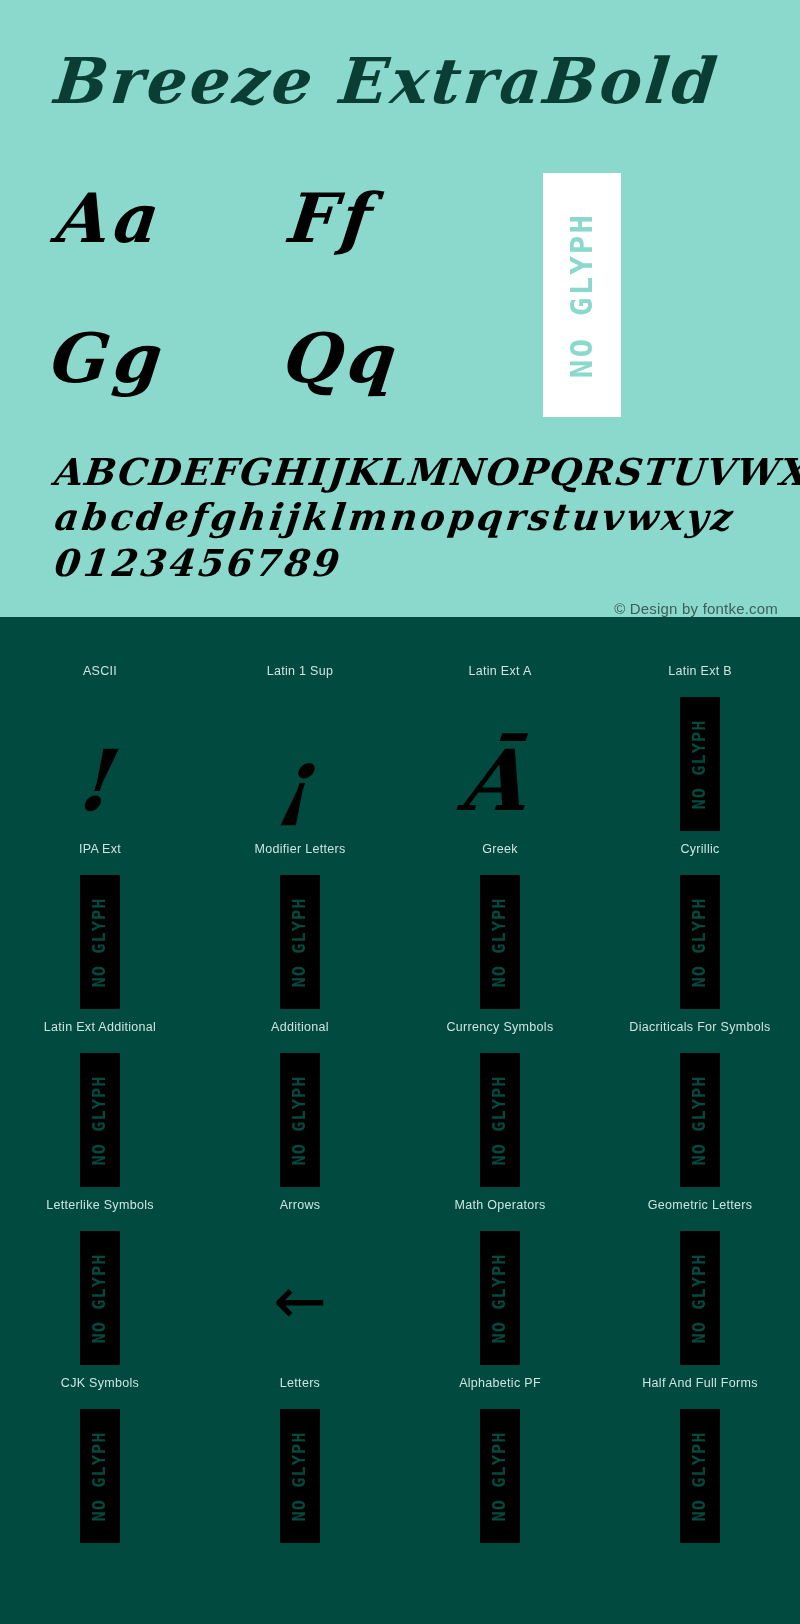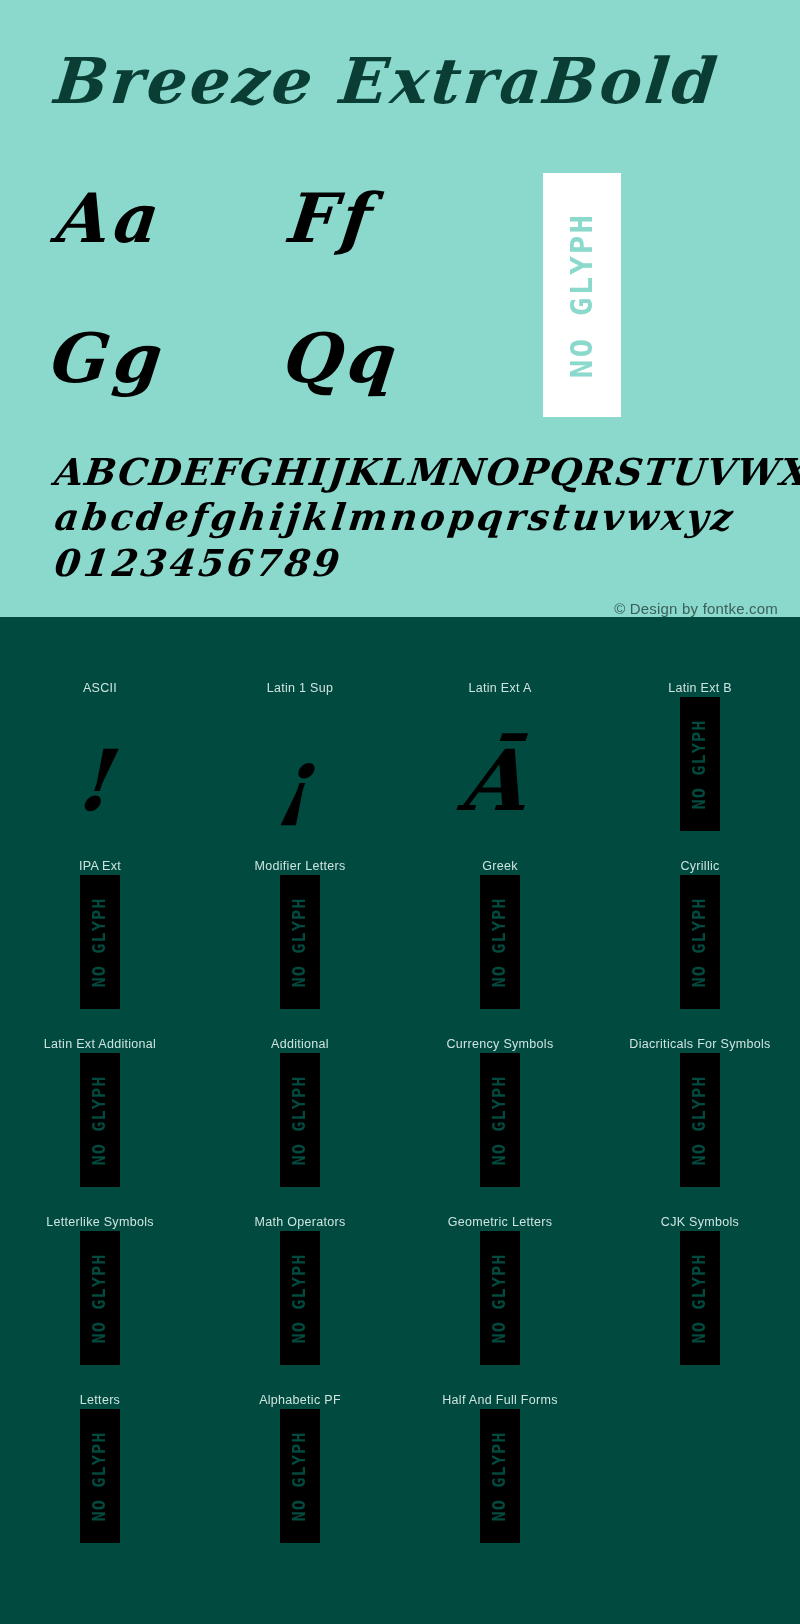--- a/index.html
+++ b/index.html
@@ -172,21 +172,21 @@
     flex-direction: column;
     align-items: center;
   }
 
   .cell-label {
     font-size: 12.5px;
     color: #cfe4e0;
     letter-spacing: 0.3px;
     text-align: center;
     white-space: nowrap;
-    margin-top: 26px;
+    margin-top: 9px;
     height: 16px;
   }
 
   .cell-glyph {
     position: absolute;
     top: 30px;
     left: 0;
     width: 200px;
     height: 148px;
     display: flex;
@@ -350,20 +350,26 @@
         </div>
         <div class="cell">
           <div class="cell-label">Letterlike Symbols</div>
           <div class="cell-glyph">
             <div class="noglyph cell-noglyph">
               <span class="noglyph-text">NO GLYPH</span>
             </div>
           </div>
         </div>
         <div class="cell">
+          <div class="cell-label">Arrows</div>
+          <div class="cell-glyph">
+            <span class="glyph-arrow">←</span>
+          </div>
+        </div>
+        <div class="cell">
           <div class="cell-label">Math Operators</div>
           <div class="cell-glyph">
             <div class="noglyph cell-noglyph">
               <span class="noglyph-text">NO GLYPH</span>
             </div>
           </div>
         </div>
         <div class="cell">
           <div class="cell-label">Geometric Letters</div>
           <div class="cell-glyph">

